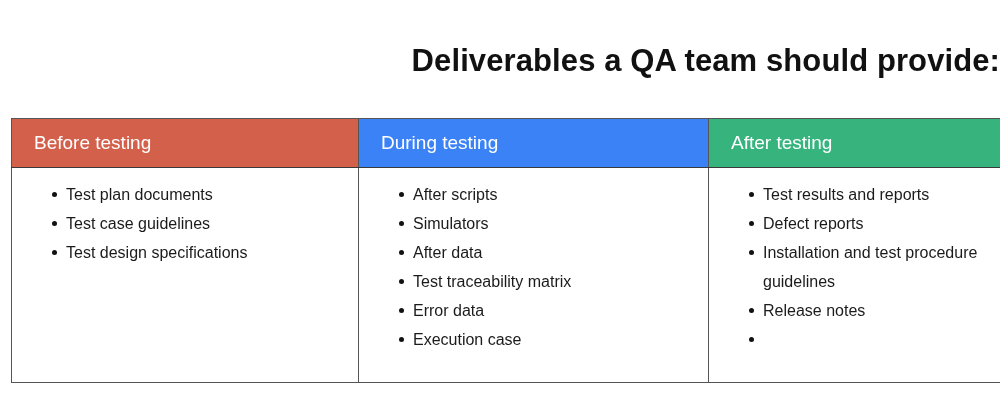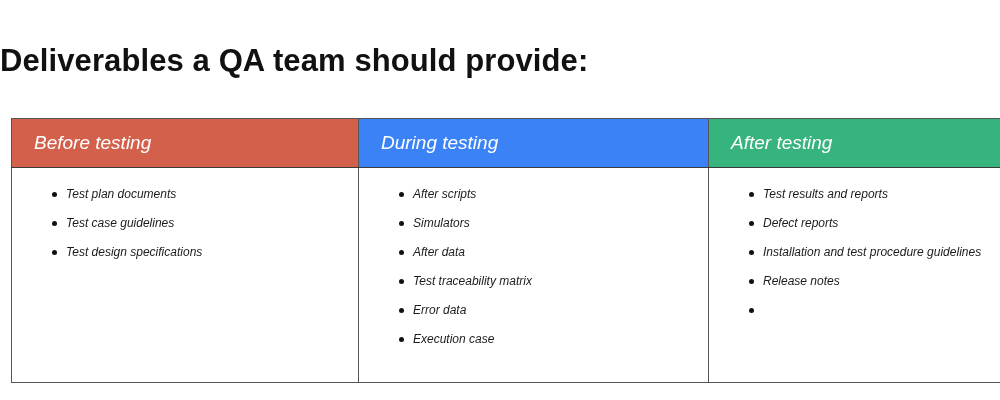--- a/index.html
+++ b/index.html
@@ -20,34 +20,33 @@
     width: 1000px;
     height: 400px;
     box-sizing: border-box;
   }
 
   .title {
     position: absolute;
     left: 0;
     top: 42px;
     width: 1000px;
-    text-align: left;
+    text-align: right;
     font-size: 31px;
     font-weight: bold;
     color: #111111;
     letter-spacing: 0.1px;
     line-height: 38px;
   }
 
   .table-wrap {
     position: absolute;
     left: 11px;
     top: 118px;
     width: 978px;
-    font-style: italic;
   }
 
   table.deliverables {
     width: 978px;
     border-collapse: collapse;
     table-layout: fixed;
     border: 1px solid #3a3a3a;
   }
 
   table.deliverables th,
@@ -83,21 +82,21 @@
   }
 
   ul.items {
     margin: 0;
     padding: 0 0 0 26px;
     list-style: none;
   }
 
   ul.items li {
     position: relative;
-    font-size: 12px;
+    font-size: 16px;
     line-height: 29px;
     color: #1b1b1b;
     padding-left: 14px;
     margin: 0;
   }
 
   ul.items li::before {
     content: "";
     position: absolute;
     left: 0;

